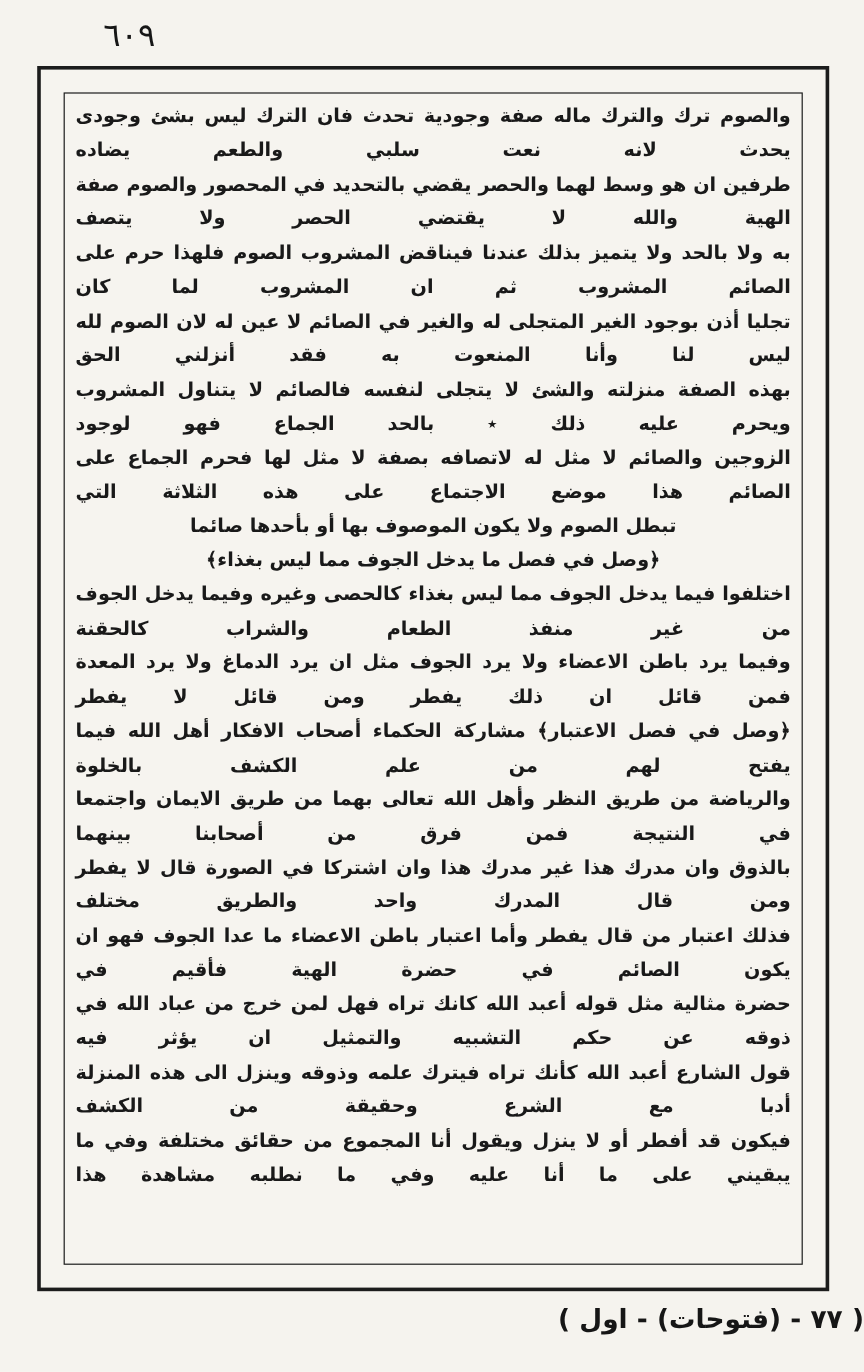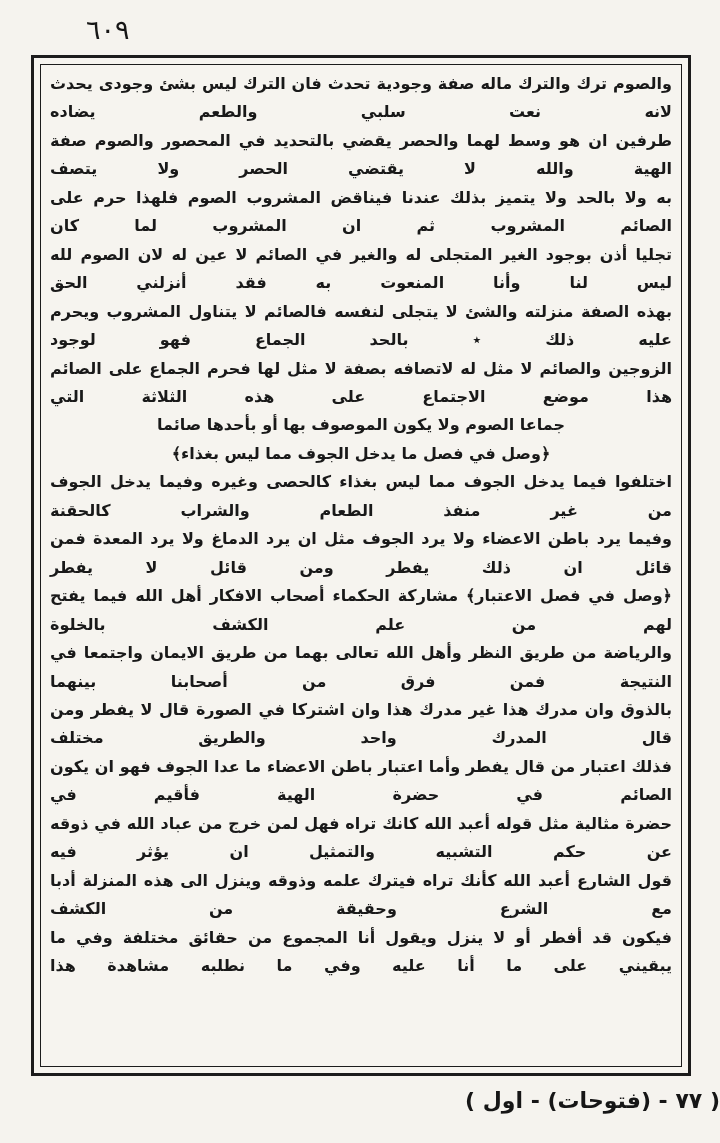--- a/index.html
+++ b/index.html
@@ -24,21 +24,21 @@
     direction: rtl;
     color: #161616;
   }
   .frame-outer {
     position: absolute;
     top: 55px;
     left: 31px;
     width: 660px;
     height: 1021px;
     border: 3px solid #1c1c1c;
-    padding: 6px;
+    padding: 19px;
     box-sizing: border-box;
     background: #f6f4ef;
   }
   .frame-inner {
     width: 100%;
     height: 100%;
     border: 1px solid #1c1c1c;
     box-sizing: border-box;
     padding: 5px 9px 4px 9px;
     overflow: hidden;
@@ -89,21 +89,21 @@
 
 <div class="frame-outer">
   <div class="frame-inner">
     <div class="text-block">
         <div class="line justify">والصوم ترك والترك ماله صفة وجودية تحدث فان الترك ليس بشئ وجودى يحدث لانه نعت سلبي والطعم يضاده</div>
         <div class="line justify">طرفين ان هو وسط لهما والحصر يقضي بالتحديد في المحصور والصوم صفة الهية والله لا يقتضي الحصر ولا يتصف</div>
         <div class="line justify">به ولا بالحد ولا يتميز بذلك عندنا فيناقض المشروب الصوم فلهذا حرم على الصائم المشروب ثم ان المشروب لما كان</div>
         <div class="line justify">تجليا أذن بوجود الغير المتجلى له والغير في الصائم لا عين له لان الصوم لله ليس لنا وأنا المنعوت به فقد أنزلني الحق</div>
         <div class="line justify">بهذه الصفة منزلته والشئ لا يتجلى لنفسه فالصائم لا يتناول المشروب ويحرم عليه ذلك ٭ بالحد الجماع فهو لوجود</div>
         <div class="line justify">الزوجين والصائم لا مثل له لاتصافه بصفة لا مثل لها فحرم الجماع على الصائم هذا موضع الاجتماع على هذه الثلاثة التي</div>
-        <div class="line center">جماعا الصوم ولا يكون الموصوف بها أو بأحدها صائما</div>
+        <div class="line center">تبطل الصوم ولا يكون الموصوف بها أو بأحدها صائما</div>
         <div class="line heading">﴿وصل في فصل ما يدخل الجوف مما ليس بغذاء﴾</div>
         <div class="line justify">اختلفوا فيما يدخل الجوف مما ليس بغذاء كالحصى وغيره وفيما يدخل الجوف من غير منفذ الطعام والشراب كالحقنة</div>
         <div class="line justify">وفيما يرد باطن الاعضاء ولا يرد الجوف مثل ان يرد الدماغ ولا يرد المعدة فمن قائل ان ذلك يفطر ومن قائل لا يفطر</div>
         <div class="line justify">﴿وصل في فصل الاعتبار﴾ مشاركة الحكماء أصحاب الافكار أهل الله فيما يفتح لهم من علم الكشف بالخلوة</div>
         <div class="line justify">والرياضة من طريق النظر وأهل الله تعالى بهما من طريق الايمان واجتمعا في النتيجة فمن فرق من أصحابنا بينهما</div>
         <div class="line justify">بالذوق وان مدرك هذا غير مدرك هذا وان اشتركا في الصورة قال لا يفطر ومن قال المدرك واحد والطريق مختلف</div>
         <div class="line justify">فذلك اعتبار من قال يفطر وأما اعتبار باطن الاعضاء ما عدا الجوف فهو ان يكون الصائم في حضرة الهية فأقيم في</div>
         <div class="line justify">حضرة مثالية مثل قوله أعبد الله كانك تراه فهل لمن خرج من عباد الله في ذوقه عن حكم التشبيه والتمثيل ان يؤثر فيه</div>
         <div class="line justify">قول الشارع أعبد الله كأنك تراه فيترك علمه وذوقه وينزل الى هذه المنزلة أدبا مع الشرع وحقيقة من الكشف</div>
         <div class="line justify">فيكون قد أفطر أو لا ينزل ويقول أنا المجموع من حقائق مختلفة وفي ما يبقيني على ما أنا عليه وفي ما نطلبه مشاهدة هذا</div>

